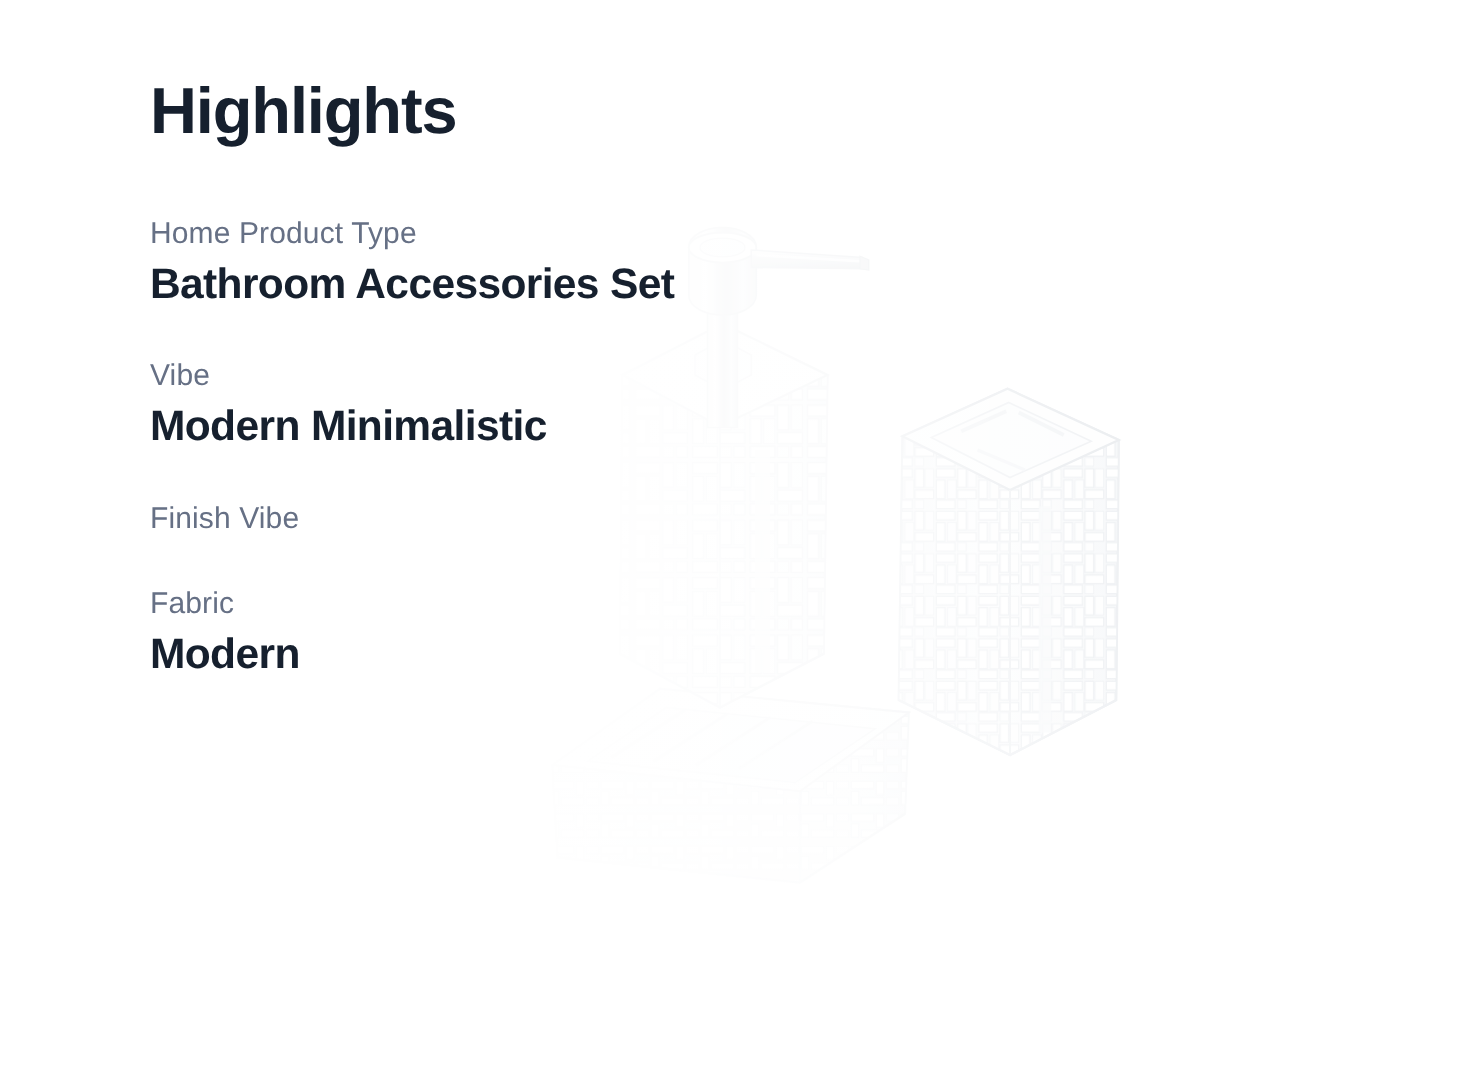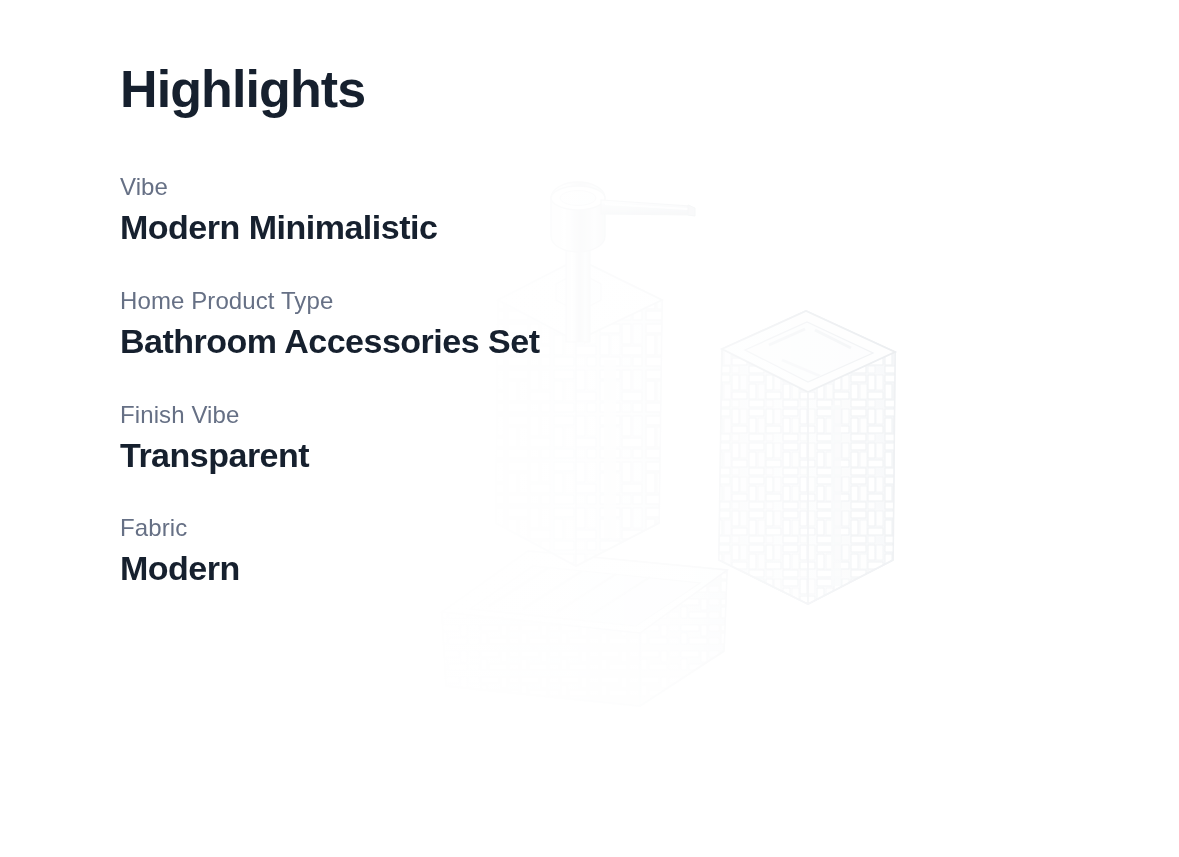--- a/index.html
+++ b/index.html
@@ -244,32 +244,31 @@
     </svg>
   </div>
 
   <div id="content">
 
     <h1 id="page-title">Highlights</h1>
 
     <div id="highlights-list">
 
       <div class="highlight-row">
+        <span class="highlight-label">Home Product Type</span>
+        <span class="highlight-value">Bathroom Accessories Set</span>
+      </div>
+
+      <div class="highlight-row">
         <span class="highlight-label">Vibe</span>
         <span class="highlight-value">Modern Minimalistic</span>
       </div>
 
       <div class="highlight-row">
-        <span class="highlight-label">Home Product Type</span>
-        <span class="highlight-value">Bathroom Accessories Set</span>
-      </div>
-
-      <div class="highlight-row">
         <span class="highlight-label">Finish Vibe</span>
-        <span class="highlight-value">Transparent</span>
       </div>
 
       <div class="highlight-row">
         <span class="highlight-label">Fabric</span>
         <span class="highlight-value">Modern</span>
       </div>
 
     </div>
   </div>
 </div>

